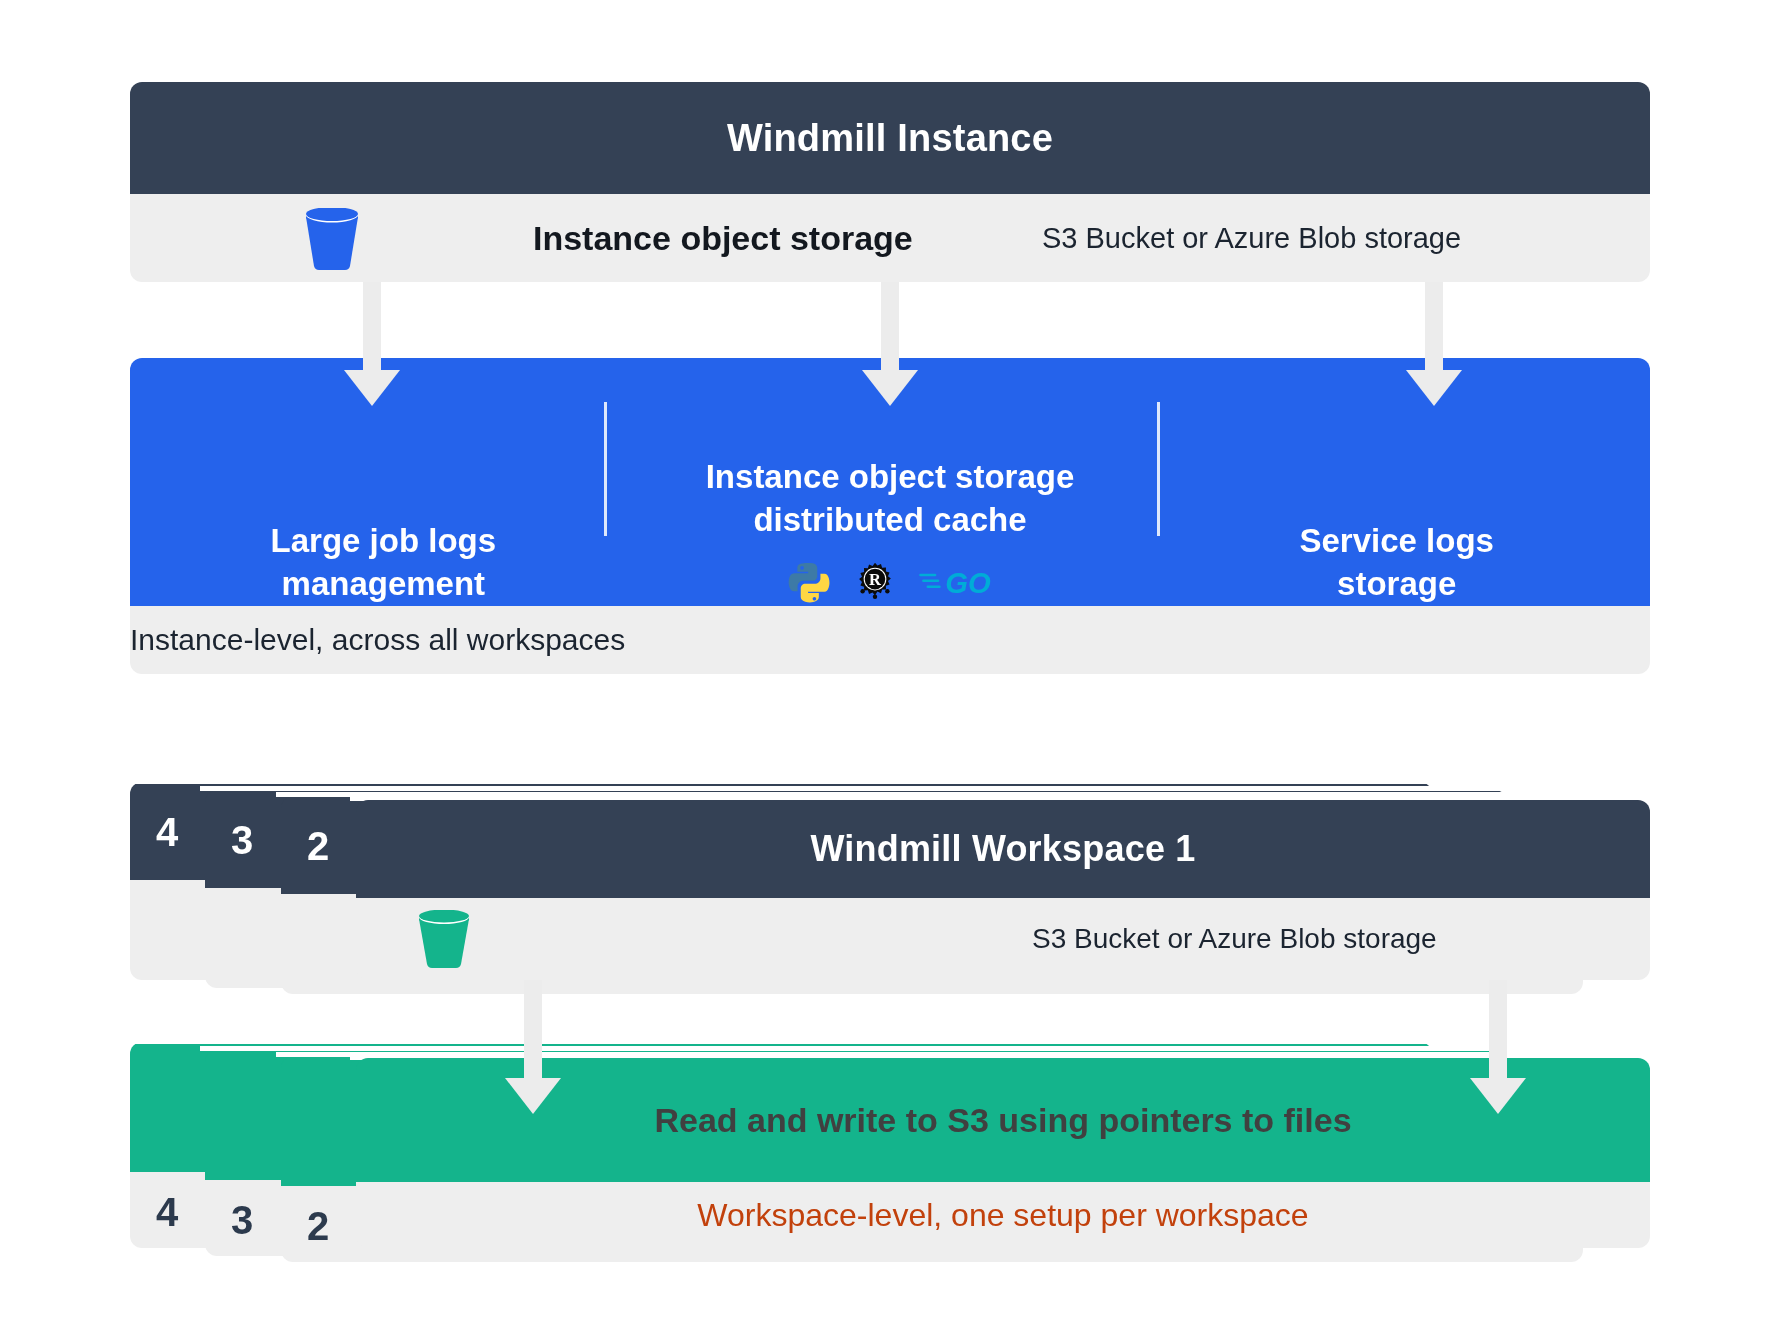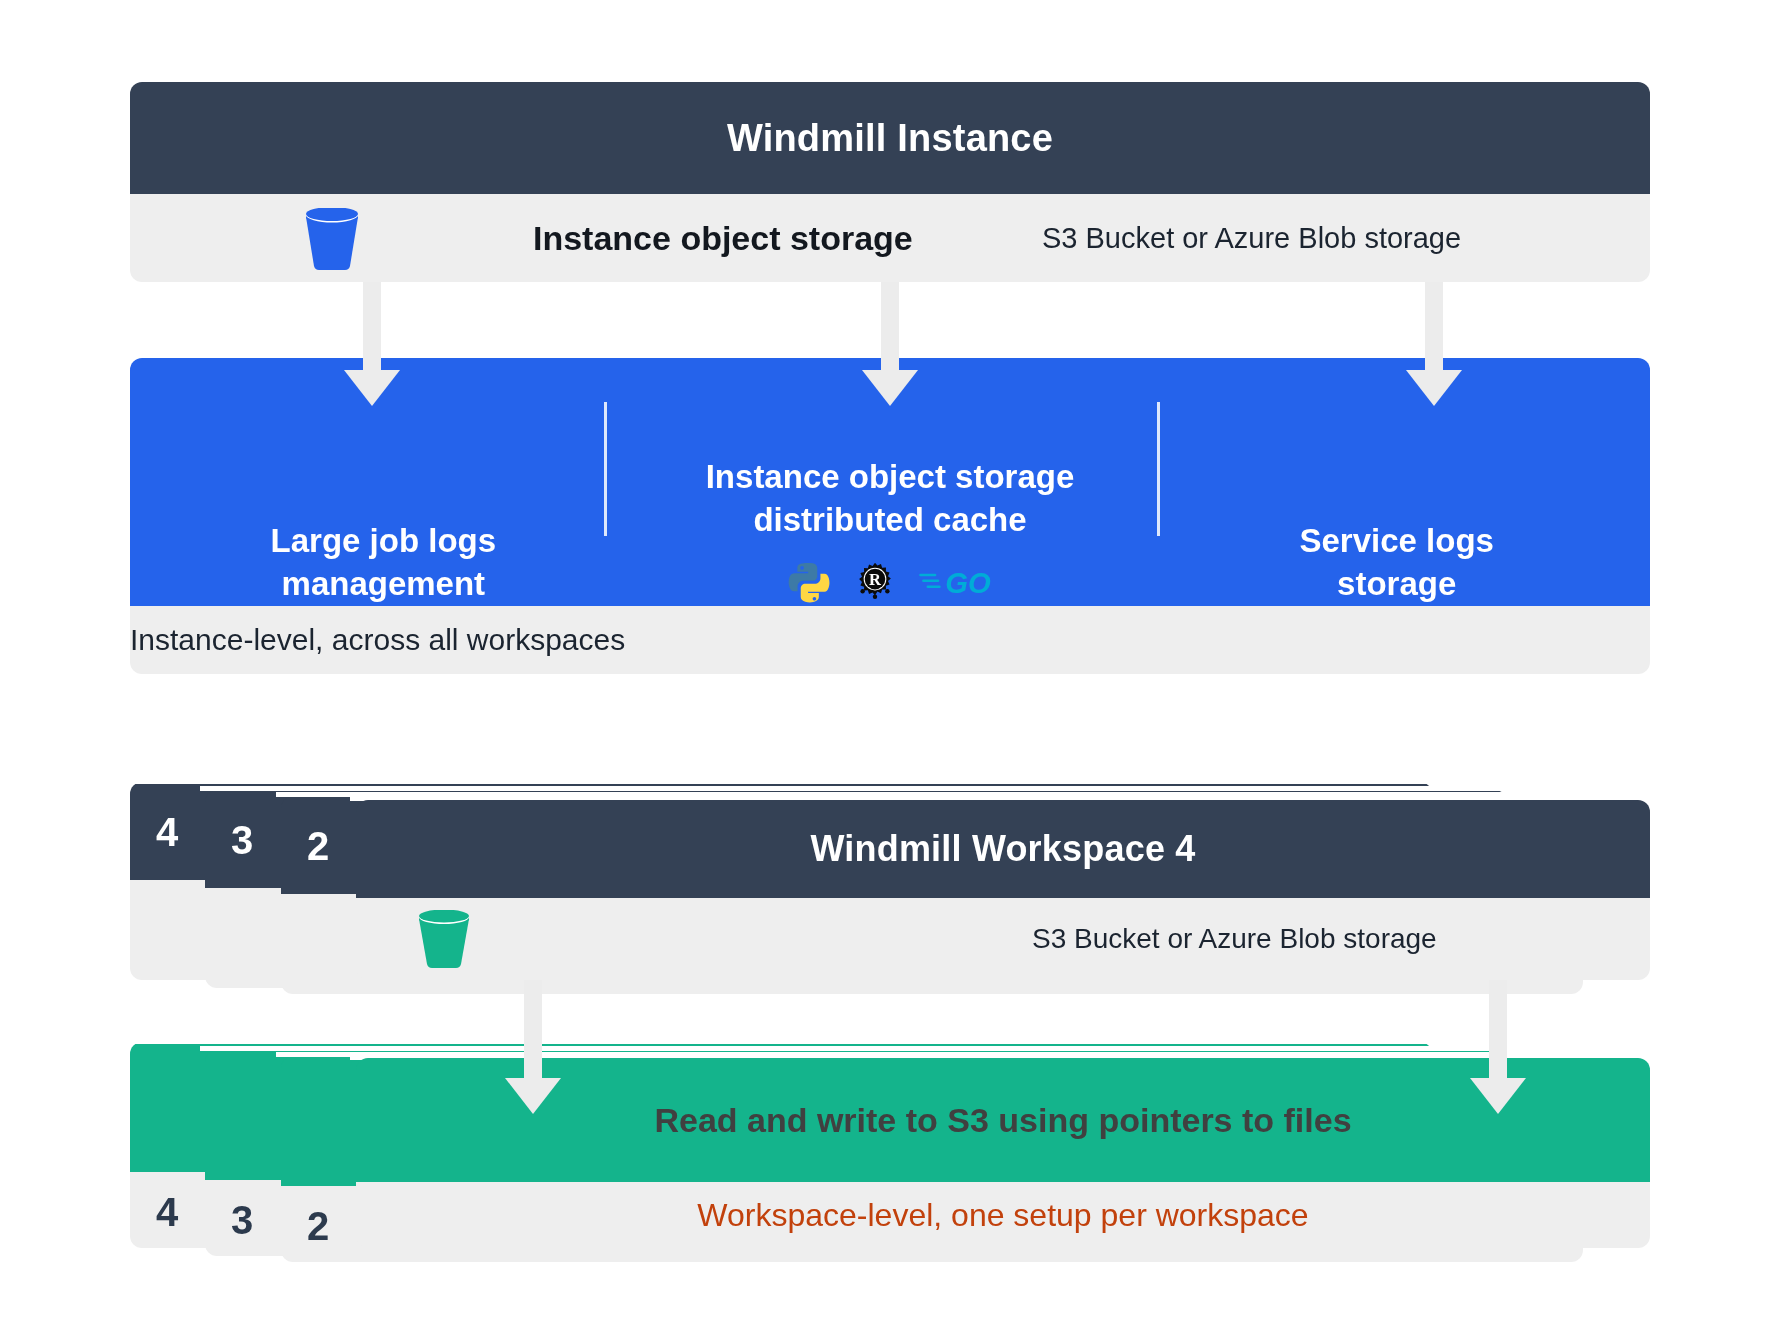--- a/index.html
+++ b/index.html
@@ -354,21 +354,21 @@
 
   <div class="stack-card" style="left:281px; top:796px; width:1302px; height:198px; z-index:3;">
     <div class="stack-top" style="height:98px;"></div>
     <div class="stack-bottom" style="height:100px;"></div>
     <span class="stack-num" style="left:26px; top:28px;">2</span>
   </div>
   <div class="sheet-line" style="left:276px; top:792px; width:1312px; height:5px; z-index:3;"></div>
   <div class="sheet-line" style="left:350px; top:795px; width:1306px; height:6px; z-index:4;"></div>
 
   <div class="hdr-dark" id="workspace-header">
-    <span>Windmill Workspace 4</span>
+    <span>Windmill Workspace 1</span>
   </div>
 
   <div class="band-grey" id="workspace-storage-band">
     <svg class="bucket-green" viewBox="0 0 56 58">
       <path d="M3 9 L53 9 L45 54 Q44 58 40 58 L16 58 Q12 58 11 54 Z" fill="#14b48c"></path>
       <ellipse cx="28" cy="9" rx="25" ry="7.5" fill="#14b48c"></ellipse>
       <ellipse cx="28" cy="7" rx="25" ry="7" fill="#ffffff"></ellipse>
       <ellipse cx="28" cy="6" rx="25" ry="6.5" fill="#14b48c"></ellipse>
     </svg>
     <span id="workspace-storage-sub">S3 Bucket or Azure Blob storage</span>

